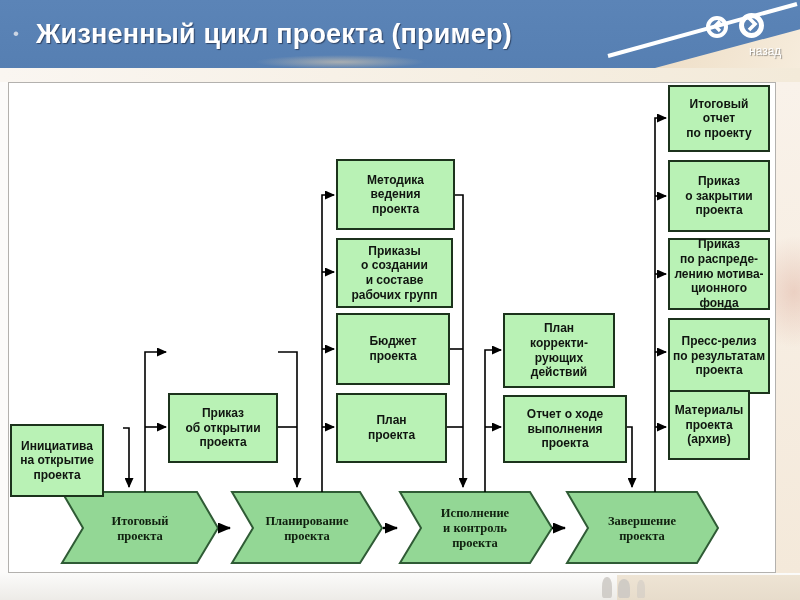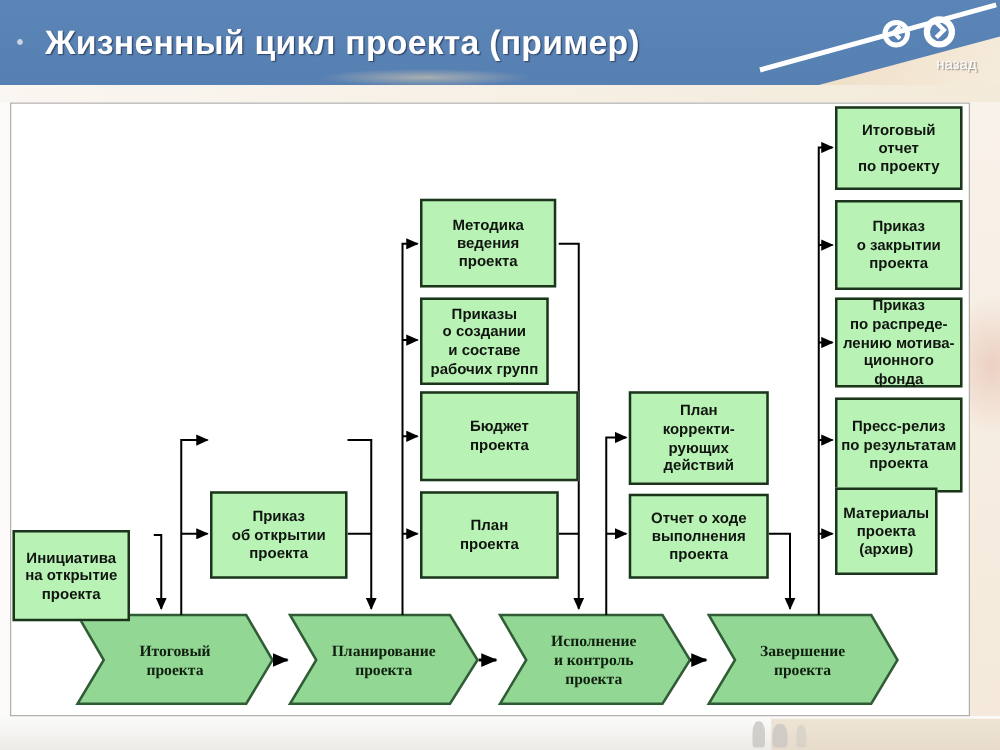--- a/index.html
+++ b/index.html
@@ -147,36 +147,36 @@
     <polyline class="conn" points="655,352 666,352" marker-end="url(#arw)"></polyline>
     <polyline class="conn" points="655,427 666,427" marker-end="url(#arw)"></polyline>
   </svg>
 
   <div class="doc" style="left:10px;top:392px;width:94px;height:73px;margin-top:32px;">Инициатива
 на открытие
 проекта</div>
   <div class="doc" style="left:168px;top:393px;width:110px;height:70px;">Приказ
 об открытии
 проекта</div>
-  <div class="doc" style="left:336px;top:159px;width:109px;height:71px;">Методика
+  <div class="doc" style="left:336px;top:159px;width:119px;height:71px;">Методика
 ведения
 проекта</div>
-  <div class="doc" style="left:336px;top:238px;width:103px;height:70px;">Приказы
+  <div class="doc" style="left:336px;top:238px;width:117px;height:70px;">Приказы
 о создании
 и составе
 рабочих групп</div>
-  <div class="doc" style="left:336px;top:313px;width:127px;height:72px;text-align:right;">Бюджет
+  <div class="doc" style="left:336px;top:313px;width:114px;height:72px;text-align:right;">Бюджет
 проекта</div>
   <div class="doc" style="left:336px;top:393px;width:111px;height:70px;">План
 проекта</div>
   <div class="doc" style="left:503px;top:313px;width:112px;height:75px;">План
 корректи-
 рующих
 действий</div>
-  <div class="doc" style="left:503px;top:395px;width:112px;height:68px;">Отчет о ходе
+  <div class="doc" style="left:503px;top:395px;width:124px;height:68px;">Отчет о ходе
 выполнения
 проекта</div>
   <div class="doc" style="left:668px;top:85px;width:102px;height:67px;">Итоговый
 отчет
 по проекту</div>
   <div class="doc" style="left:668px;top:160px;width:102px;height:72px;">Приказ
 о закрытии
 проекта</div>
   <div class="doc" style="left:668px;top:238px;width:102px;height:72px;">Приказ
 по распреде-

